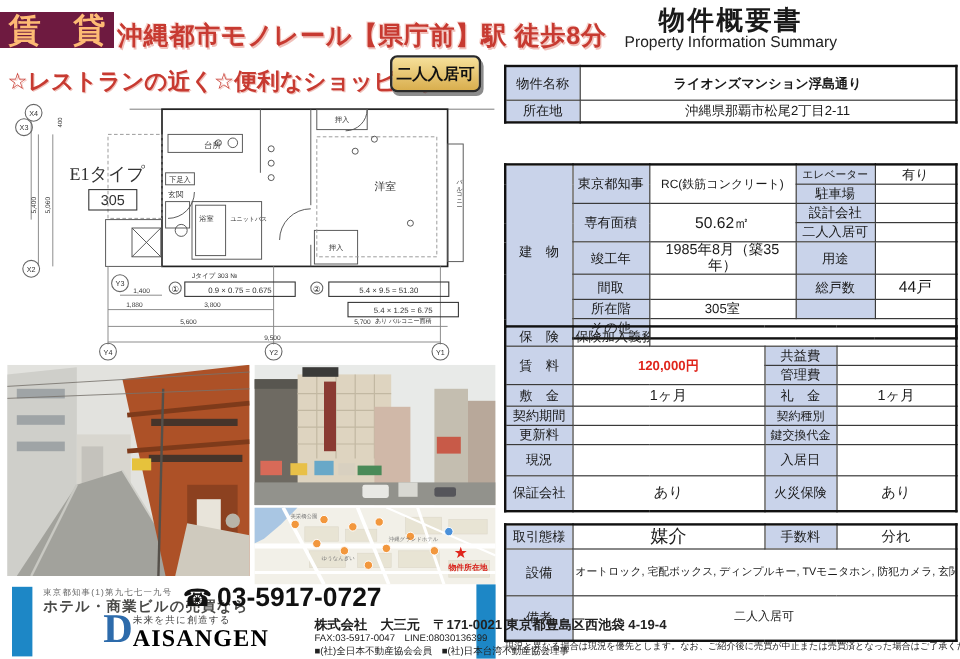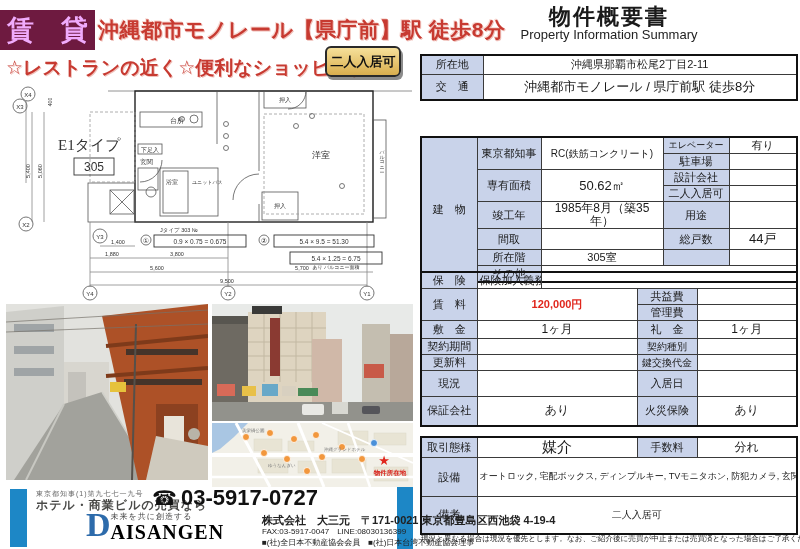--- a/index.html
+++ b/index.html
@@ -2,21 +2,21 @@
 <html><head>
 <meta charset="utf-8">
 <style>
   html,body{margin:0;padding:0;}
   body{
     width:800px;height:549px;position:relative;background:#ffffff;overflow:hidden;
     font-family:"Liberation Sans","DejaVu Sans",sans-serif;color:#1a1a1a;
   }
   .abs{position:absolute;}
   
-  .rent-box{left:0;top:10px;width:95px;height:40px;background:#6e1a40;color:#f0abfc;
+  .rent-box{left:0;top:10px;width:95px;height:30px;background:#6e1a40;color:#fdba74;
     display:flex;align-items:center;justify-content:center;font-size:27px;font-weight:bold;}
   .head-title{left:98px;top:16px;font-size:21px;font-weight:bold;color:#c73a31;
     text-shadow:1px 1px 0 #f0c0ba,-1px -1px 0 #f8d8d2;white-space:nowrap;letter-spacing:0.5px;}
   .head-catch{left:6px;top:55px;font-size:19px;font-weight:bold;color:#c73a31;
     text-shadow:1px 1px 0 #f0c0ba;white-space:nowrap;}
   .occ-badge{left:325px;top:46px;width:72px;height:27px;border:2px solid #2a2a2a;border-radius:6px;
     background:linear-gradient(#f6e09a,#d9ae4e);display:flex;align-items:center;justify-content:center;
     font-size:13px;font-weight:bold;color:#111;box-shadow:2px 3px 0 rgba(0,0,0,0.45);}
   
   .panel-title{left:420px;top:2px;width:378px;text-align:center;font-size:22px;font-weight:bold;letter-spacing:2px;}
@@ -66,27 +66,27 @@
 
 <div class="abs panel-title">物件概要書</div>
 <div class="abs panel-sub">Property Information Summary</div>
 
 <table class="tbl" style="top:54px">
   <colgroup>
       <col style="width:62px">
       <col>
     </colgroup>
   <tbody>
+      <tr style="height:28px">
+    <td class="lbl">物件名称</td>
+    <td class="bname">ライオンズマンション浮島通り</td>
+  </tr>
   <tr style="height:19px">
     <td class="lbl">所在地</td>
     <td>沖縄県那覇市松尾2丁目2-11</td>
-  </tr>
-  <tr style="height:26px">
-    <td class="lbl">交　通</td>
-    <td class="left" style="font-size:13px">沖縄都市モノレール / 県庁前駅 徒歩8分</td>
   </tr>
 </tbody>
   </table>
 
 <table class="tbl" style="top:136px">
   <colgroup>
       <col style="width:56px">
       <col style="width:64px">
       <col style="width:122px">
       <col style="width:66px">

